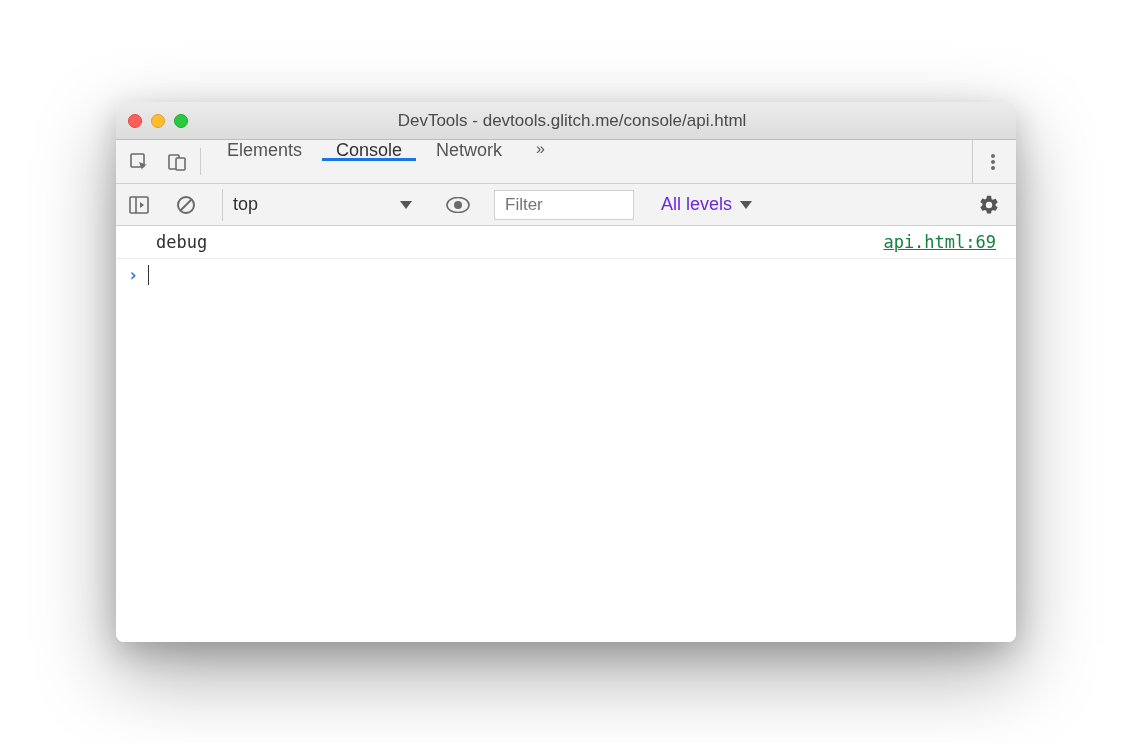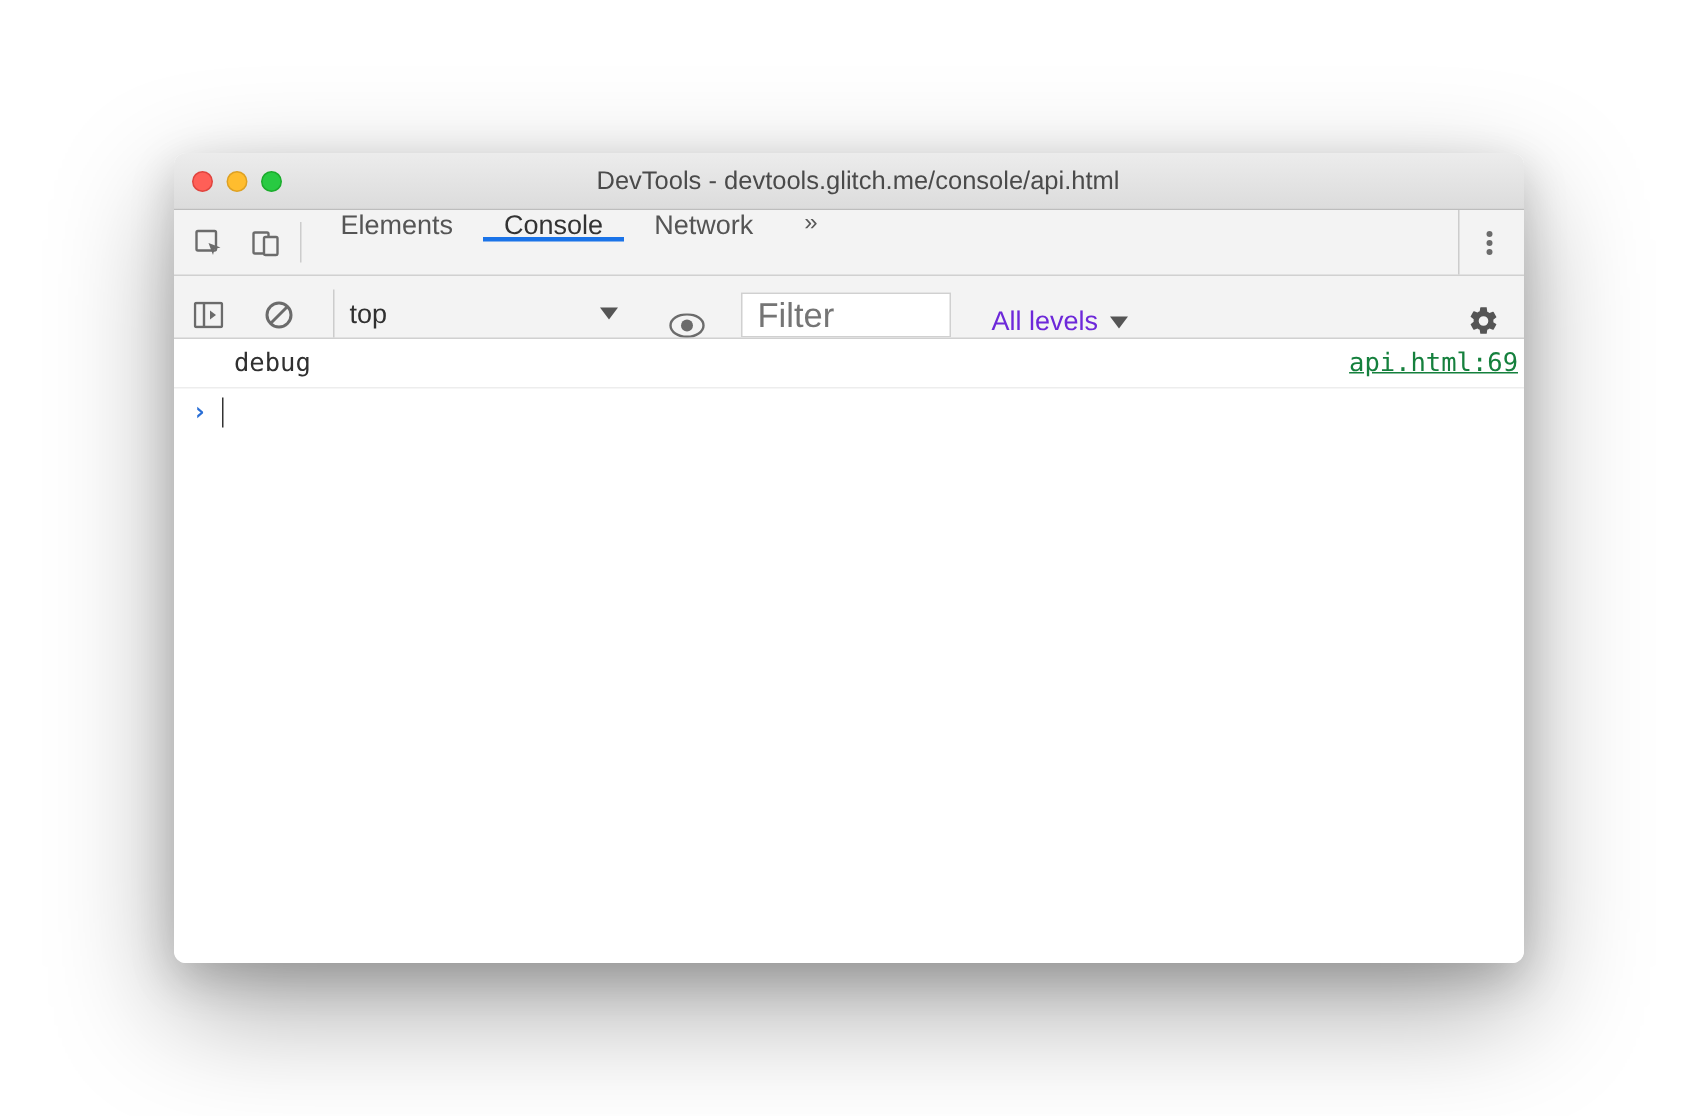--- a/index.html
+++ b/index.html
@@ -117,21 +117,21 @@
       color: #6b6b6b;
       cursor: pointer;
       border-left: 1px solid #ccc;
       margin-left: 6px;
     }
     .toolbar {
       height: 42px;
       background: #f3f3f3;
       border-bottom: 1px solid #d0d0d0;
       display: flex;
-      align-items: flex-end;
+      align-items: center;
       padding: 0 8px;
       gap: 17px;
     }
     .tool-icon {
       display: flex;
       align-items: center;
       justify-content: center;
       width: 30px;
       height: 30px;
       color: #6b6b6b;
@@ -163,21 +163,21 @@
       justify-content: center;
       width: 38px;
       color: #6b6b6b;
       cursor: pointer;
     }
     .filter-input {
       height: 30px;
       border: 1px solid #d0d0d0;
       background: #fff;
       padding: 0 10px;
-      font-size: 23px;
+      font-size: 17px;
       color: #888;
       width: 140px;
     }
     .levels {
       display: flex;
       align-items: center;
       gap: 8px;
       font-size: 18px;
       color: #6d28d9;
       padding: 0 10px;
@@ -193,21 +193,21 @@
     }
     .console-body {
       flex: 1;
       background: #fff;
       font-family: Menlo, Consolas, monospace;
       font-size: 17px;
     }
     .log-row {
       display: flex;
       align-items: flex-end;
-      padding: 6px 4px 6px 40px;
+      padding: 6px 20px 6px 40px;
       border-bottom: 1px solid #ededed;
       color: #303030;
     }
     .log-text { flex:1; }
     .log-source {
       text-decoration: underline;
       color: #15803d;
       font-family: Menlo, Consolas, monospace;
     }
     .prompt-row {

